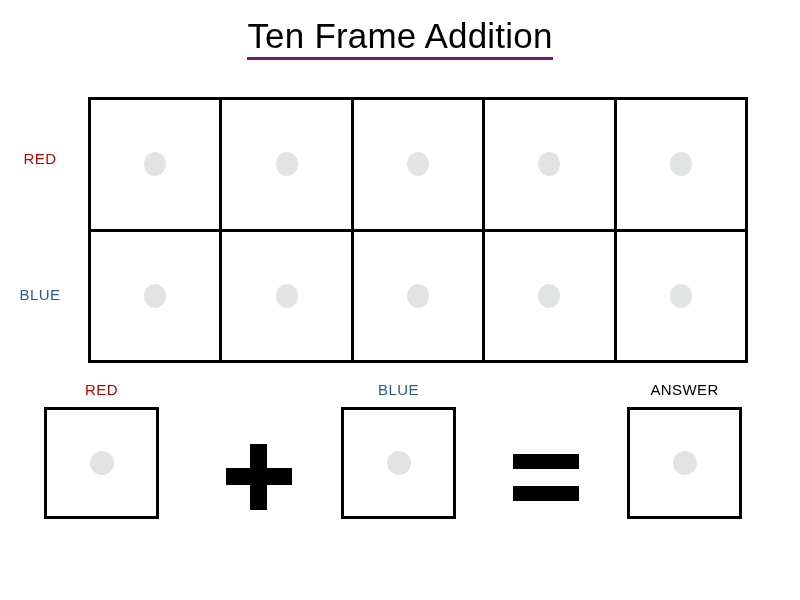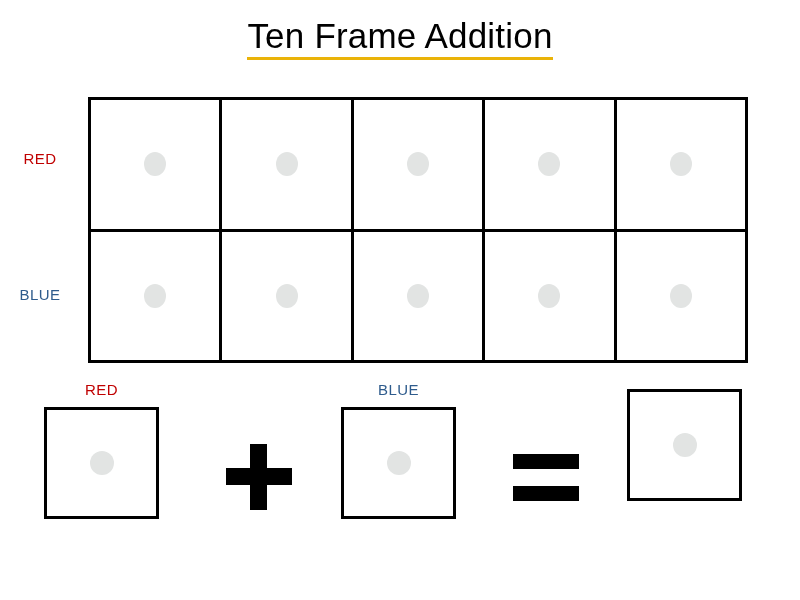--- a/index.html
+++ b/index.html
@@ -23,21 +23,21 @@
     top: 18px;
     width: 800px;
     text-align: center;
   }
   .title {
     display: inline-block;
     font-size: 35px;
     font-weight: 400;
     letter-spacing: 0.2px;
     color: #000000;
-    border-bottom: 3px solid #eab308;
+    border-bottom: 3px solid #701a75;
     padding-bottom: 2px;
     line-height: 1.05;
   }
 
   
   .tenframe {
     position: absolute;
     left: 88px;
     top: 97px;
     width: 660px;
@@ -225,16 +225,17 @@
     <span class="counter"></span>
   </div>
 </div>
 
 <div class="operator equals">
   <span class="bar top"></span>
   <span class="bar bottom"></span>
 </div>
 
 <div class="eq-group" id="group-answer">
+  <div class="eq-label black">ANSWER</div>
   <div class="eq-box">
     <span class="counter"></span>
   </div>
 </div>
 
 </body></html>

